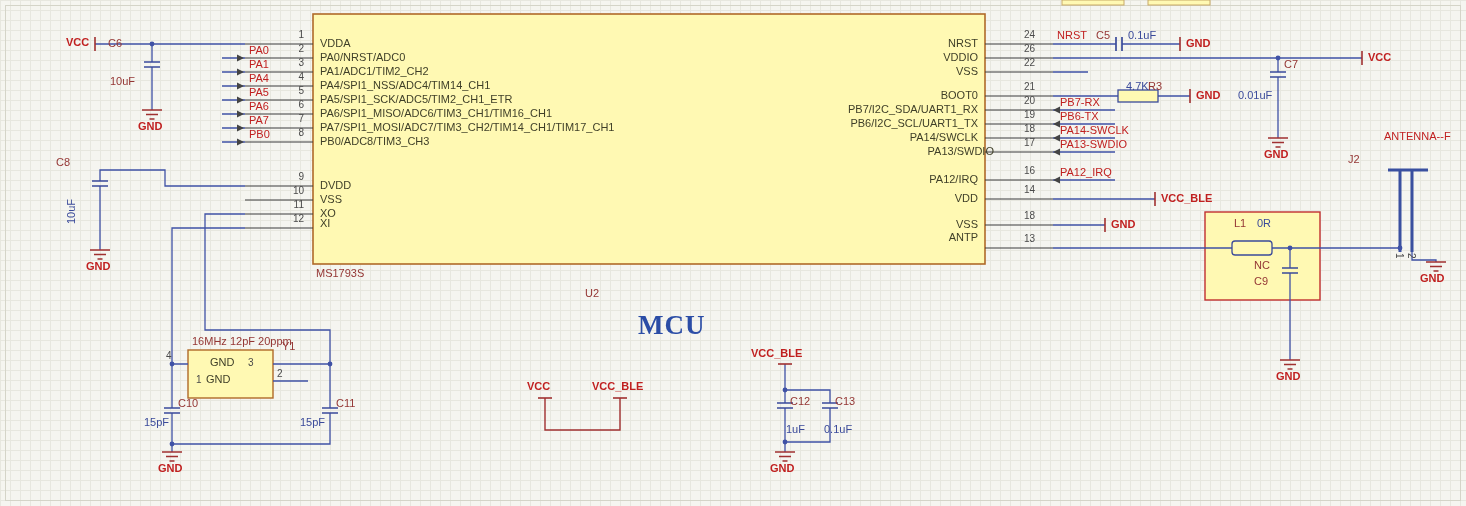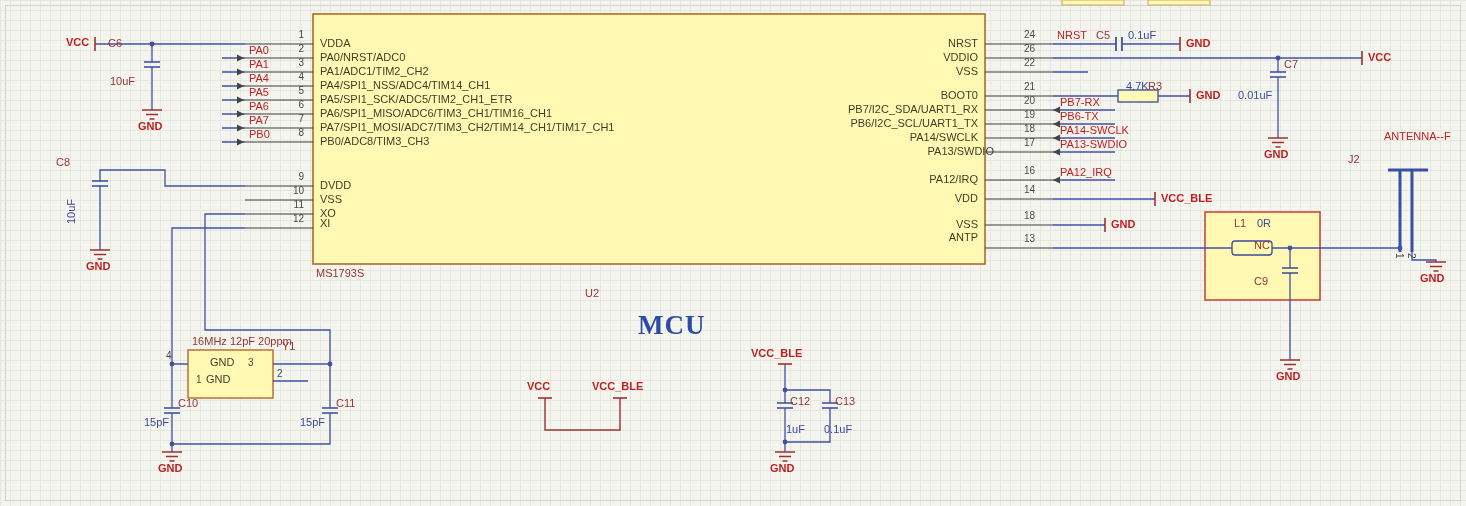--- a/index.html
+++ b/index.html
@@ -228,21 +228,21 @@
   <div class="t des" style="left:178px;top:398px">C10</div>
   <div class="t val" style="left:144px;top:417px">15pF</div>
   <div class="t des" style="left:336px;top:398px">C11</div>
   <div class="t val" style="left:300px;top:417px">15pF</div>
   <div class="t des" style="left:790px;top:396px">C12</div>
   <div class="t val" style="left:786px;top:424px">1uF</div>
   <div class="t des" style="left:835px;top:396px">C13</div>
   <div class="t val" style="left:824px;top:424px">0.1uF</div>
   <div class="t des" style="left:1234px;top:218px">L1</div>
   <div class="t val" style="left:1257px;top:218px">0R</div>
-  <div class="t des" style="left:1254px;top:240px">NC</div>
+  <div class="t des" style="left:1254px;top:260px">NC</div>
   <div class="t des" style="left:1254px;top:276px">C9</div>
 
   <div class="t des" style="left:192px;top:336px">16MHz 12pF 20ppm</div>
   <div class="t des" style="left:282px;top:341px">Y1</div>
   <div class="t pname" style="left:210px;top:357px">GND</div>
   <div class="t pnum" style="left:248px;top:358px">3</div>
   <div class="t pnum" style="left:196px;top:375px">1</div>
   <div class="t pname" style="left:206px;top:374px">GND</div>
   <div class="t pnum" style="left:166px;top:351px">4</div>
   <div class="t pnum" style="left:277px;top:369px">2</div>

